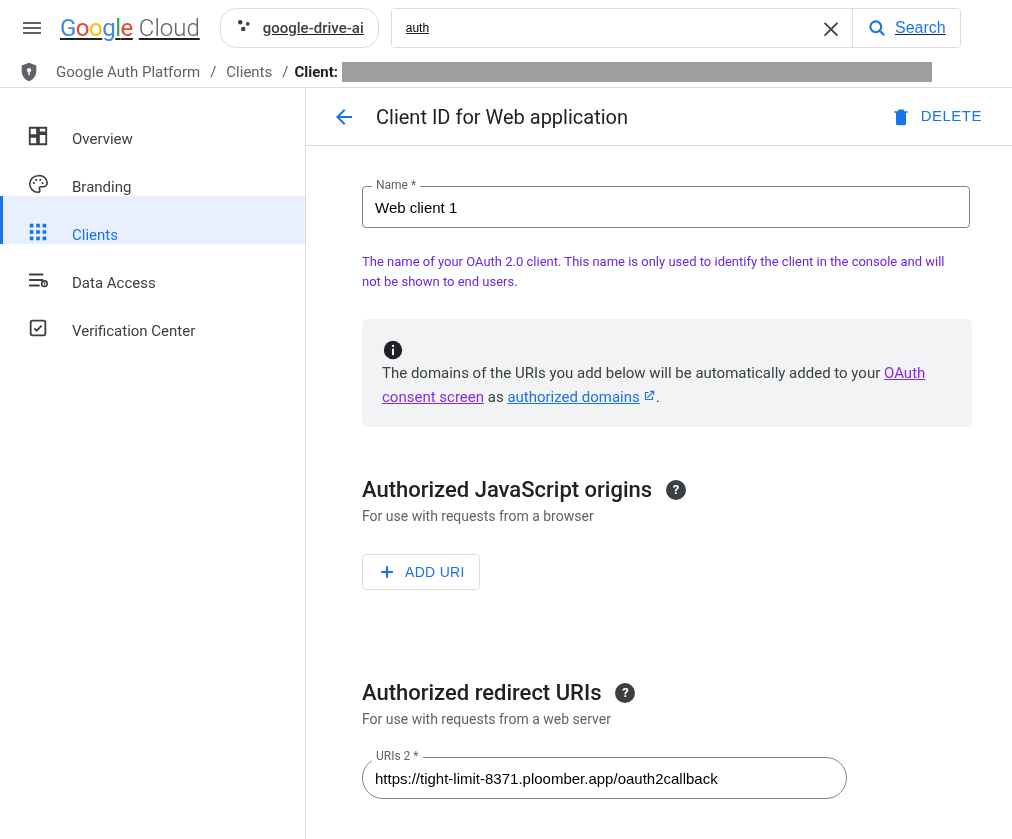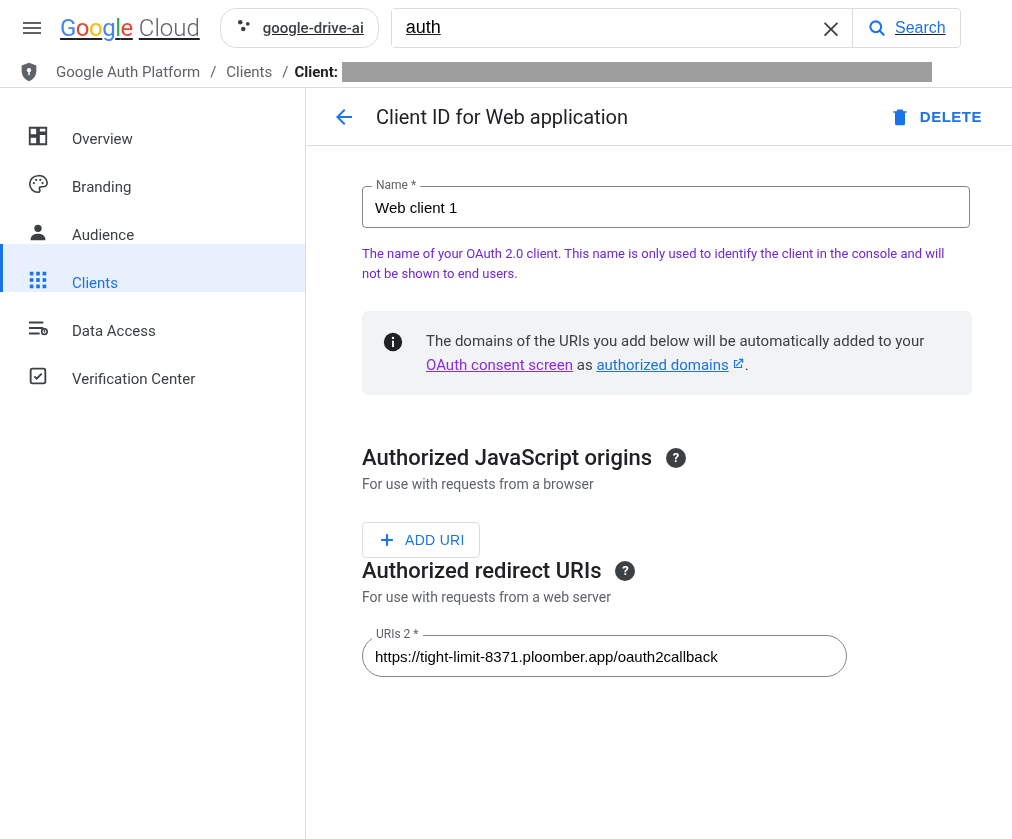--- a/index.html
+++ b/index.html
@@ -9,21 +9,21 @@
   .topbar { display:flex; align-items:center; height:56px; padding:0 8px; border-bottom:1px solid #fff;text-decoration:underline; }
   .menu-btn { width:48px; height:48px; display:flex; align-items:center; justify-content:center; border-radius:50%; cursor:pointer; }
   .menu-btn svg { width:24px; height:24px; fill:#5f6368; }
   .logo { display:flex; align-items:center; margin-left:4px; margin-right:20px; }
   .logo-word1 { font-size:24px; font-weight:400; letter-spacing:-0.5px; }
   .logo-word2 { font-size:24px; font-weight:300; color:#5f6368; margin-left:6px; }
   .g-b { color:#4285F4;} .g-r{color:#EA4335;} .g-y{color:#FBBC05;} .g-g{color:#34A853;}
   .project-pill { display:flex; align-items:center; height:40px; border:1px solid #dadce0; border-radius:16px; padding:0 14px; font-size:15px; font-weight:500; color:#3c4043; margin-right:12px; cursor:pointer;}
   .project-pill .dots{ margin-right:10px; }
   .search-wrap { display:flex; flex:1; border:1px solid #dadce0; border-radius:4px; height:40px; max-width:570px; }
-  .search-input { flex:1; border:none; outline:none; font-size:18px; padding:0 14px; }
+  .search-input { flex:1; border:none; outline:none; font-size:12px; padding:0 14px; }
   .clear-btn { width:44px; background:none; border:none; display:flex; align-items:center; justify-content:center; cursor:pointer; border-right:1px solid #dadce0;}
   .clear-btn svg { width:22px; height:22px; fill:#3c4043;}
   .search-btn { display:flex; align-items:center; padding:0 14px; color:#1a73e8; font-weight:500; font-size:16px; background:none; border:none; cursor:pointer;}
   .search-btn svg{ width:20px; height:20px; fill:none; stroke:#1a73e8; stroke-width:2.5; margin-right:8px;}
 
   .breadcrumb-bar { display:flex; align-items:center; height:32px; padding:0 18px; font-size:15px; border-bottom:1px solid #dadce0;}
   .bc-icon { width:22px; height:22px; margin-right:12px; display:flex; align-items:center; justify-content:center;}
   .bc-item { color:#5f6368; margin:0 4px; cursor:pointer;}
   .bc-sep { color:#5f6368; margin:0 6px;}
   .bc-current { font-weight:700; color:#202124;}
@@ -36,41 +36,41 @@
   .side-item .si-icon svg { width:22px; height:22px; fill:#3c4043;}
   .side-item.active { background:#e8f0fe; color:#1a73e8; border-left:3px solid #1a73e8; padding-left:23px;}
   .side-item.active .si-icon svg { fill:#1a73e8;}
   .side-item.active .si-label { color:#1a73e8;}
 
   .main { flex:1; overflow:auto;}
   .main-header { display:flex; align-items:center; height:58px; padding:0 18px; border-bottom:1px solid #dadce0;}
   .back-btn { width:40px; height:40px; display:flex; align-items:center; justify-content:center; cursor:pointer; border-radius:50%;}
   .back-btn svg { width:24px; height:24px; fill:#1a73e8;}
   .page-title { font-size:20px; font-weight:400; margin-left:12px; flex:1;}
-  .delete-btn { display:flex; align-items:center; color:#1a73e8; font-weight:700; font-size:15px; background:none; border:none; cursor:pointer; padding:8px 12px; letter-spacing:0.5px;}
+  .delete-btn { display:flex; align-items:flex-start; color:#1a73e8; font-weight:400; font-size:15px; background:none; border:none; cursor:pointer; padding:8px 12px; letter-spacing:0.5px;}
   .delete-btn svg{ width:20px; height:20px; fill:#1a73e8; margin-right:10px;}
 
   .content { padding:40px 36px 20px 56px; max-width:720px;}
-  .field-wrap { position:relative; margin-bottom:16px;}
+  .field-wrap { position:relative; margin-bottom:24px;}
   .floating-label { position:absolute; top:-8px; left:10px; background:#fff; padding:0 4px; font-size:12px; color:#5f6368;}
   .text-input { width:608px; height:42px; border:1px solid #80868b; border-radius:4px; padding:0 12px; font-size:15px; outline:none;}
   .helper { font-size:13px; color:#6d28d9; line-height:1.5; max-width:600px; margin-top:8px; margin-bottom:28px;}
 
-  .info-banner { display:flex; background:#f1f3f4; border-radius:6px; padding:18px 20px; max-width:610px; margin-bottom:50px;}
+  .info-banner { display:flex; background:#f1f3f4; border-radius:6px; padding:18px 20px; max-width:610px; margin-bottom:50px;flex-direction:column;}
   .info-banner .bi-icon { width:22px; height:22px; margin-right:22px; margin-top:2px;}
   .info-banner .bi-text { font-size:15px; line-height:1.6; color:#3c4043;}
   .link-vis { color:#8a2be2; text-decoration:underline; cursor:pointer;}
   .link { color:#1a73e8; text-decoration:underline; cursor:pointer;}
 
   .section-head { display:flex; align-items:center; margin-bottom:6px;}
   .section-title { font-size:22px; font-weight:500; margin-right:14px;}
   .help-icon { width:20px; height:20px; border-radius:50%; background:#3c4043; color:#fff; display:flex; align-items:center; justify-content:center; font-size:13px; font-weight:700; cursor:pointer;}
   .section-sub { font-size:14px; color:#5f6368; margin-bottom:30px;}
 
-  .add-btn { display:inline-flex; align-items:center; height:36px; border:1px solid #dadce0; border-radius:4px; background:#fff; padding:0 14px; color:#1a73e8; font-weight:500; font-size:14px; letter-spacing:0.3px; cursor:pointer; }
+  .add-btn { display:inline-flex; align-items:center; height:36px; border:1px solid #dadce0; border-radius:4px; background:#fff; padding:0 14px; color:#1a73e8; font-weight:500; font-size:14px; letter-spacing:0.3px; cursor:pointer; margin-bottom:90px;}
   .add-btn svg { width:20px; height:20px; fill:none; stroke:#1a73e8; stroke-width:2.5; margin-right:8px;}
 
   .uri-field .text-input{ width:485px;border-radius:21px;}
 
   .ext-icon { width:14px; height:14px; display:inline-block; vertical-align:-1px; margin-left:2px;}
 </style>
 </head>
 <body>
 
 <div class="topbar">
@@ -142,29 +142,20 @@
           <svg viewBox="0 0 24 24">
             <path fill="none" stroke="#3c4043" stroke-width="1.8" d="M12 3a9 9 0 100 18c1.5 0 2-1 2-2s-.5-1.5-.5-2.5 1-1.5 2-1.5h2A4.5 4.5 0 0022 10.5 8.5 8.5 0 0012 3z"></path>
             <circle cx="7.5" cy="11" r="1.2" fill="#3c4043"></circle>
             <circle cx="10" cy="7.5" r="1.2" fill="#3c4043"></circle>
             <circle cx="14.5" cy="7.5" r="1.2" fill="#3c4043"></circle>
             <circle cx="17" cy="11" r="1.2" fill="#3c4043"></circle>
           </svg>
         </span>
       <span class="si-label">Branding</span>
     </div>
-    <div class="side-item">
-      <span class="si-icon">
-          <svg viewBox="0 0 24 24">
-            <circle cx="12" cy="8" r="4" fill="#3c4043"></circle>
-            <path d="M4 20c0-4 4-6 8-6s8 2 8 6v1H4v-1z" fill="#3c4043"></path>
-          </svg>
-        </span>
-      <span class="si-label">Audience</span>
-    </div>
     <div class="side-item active">
       <span class="si-icon">
           <svg viewBox="0 0 24 24">
             <rect x="3" y="3" width="4" height="4"></rect>
             <rect x="10" y="3" width="4" height="4"></rect>
             <rect x="17" y="3" width="4" height="4"></rect>
             <rect x="3" y="10" width="4" height="4"></rect>
             <rect x="10" y="10" width="4" height="4"></rect>
             <rect x="17" y="10" width="4" height="4"></rect>
             <rect x="3" y="17" width="4" height="4"></rect>

